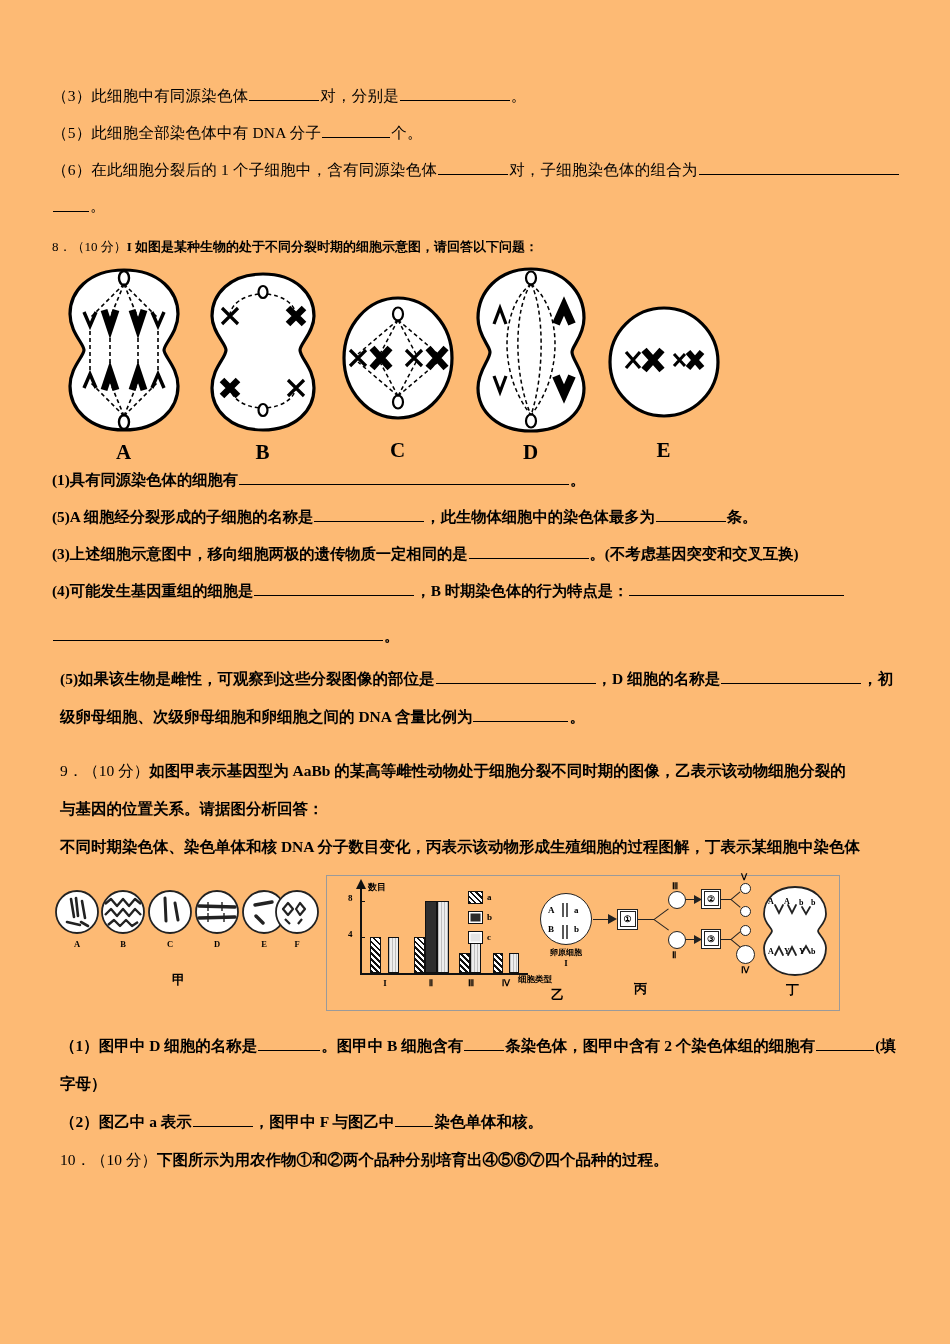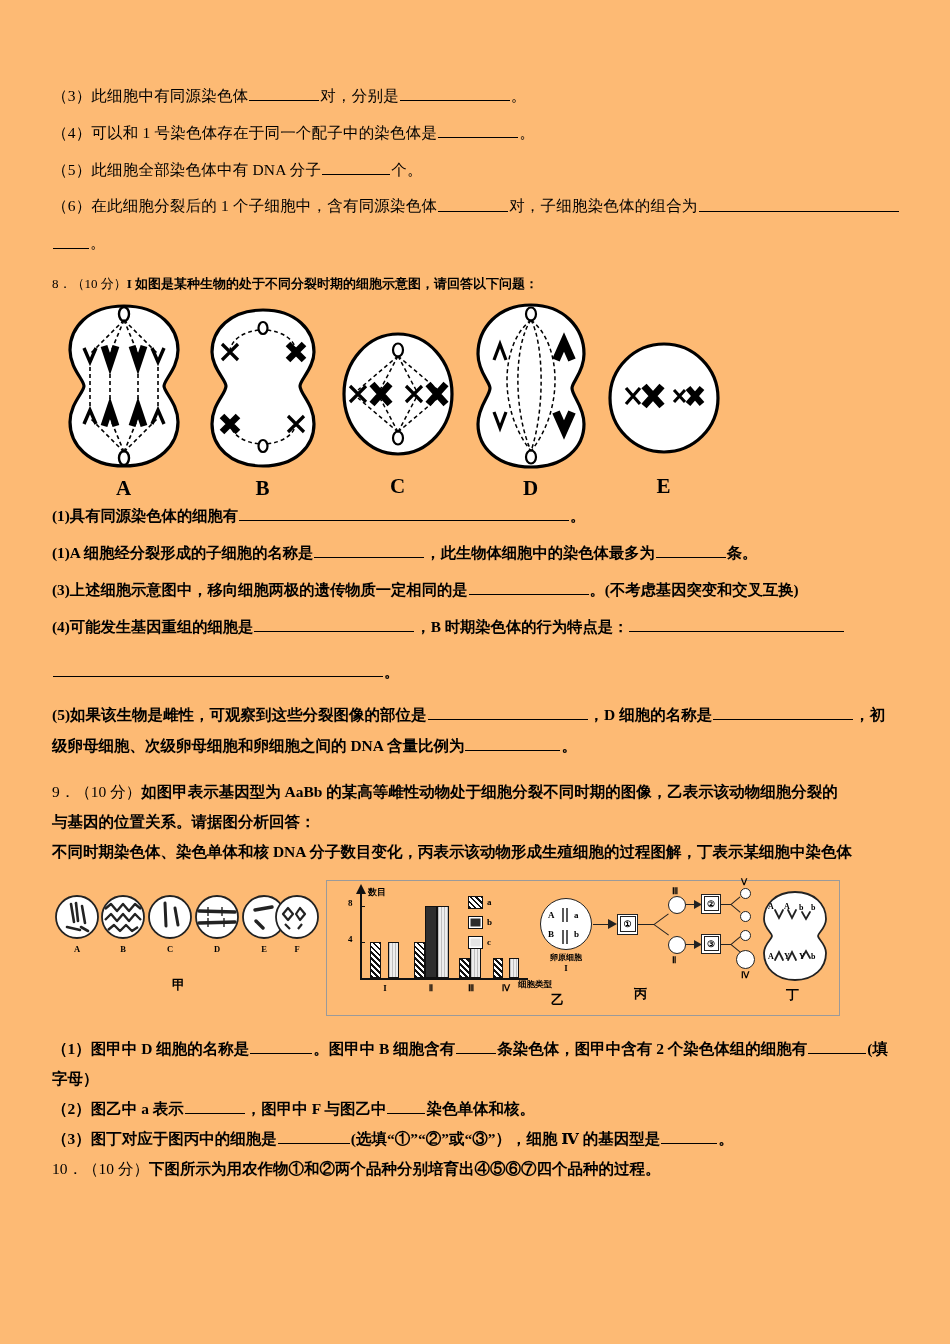--- a/index.html
+++ b/index.html
@@ -50,21 +50,21 @@
   .sub-q {
     font-size: 15.3px;
     line-height: 1.5;
     margin: 0 0 13px 0;
     font-weight: bold;
   }
   .sub-q.tight { margin-bottom: 21px; font-family: Liberation Serif, serif; }
   .para-q {
     font-size: 15.5px;
     line-height: 1.95;
-    margin: 0;
+    margin: 8px;
     font-weight: bold;
   }
 
   .gap-s { height: 10px; }
 
   
   .fig8 {
     position: relative;
     height: 198px;
     margin: 6px 0 4px 0;
@@ -211,23 +211,20 @@
 
 <div class="page">
   <div class="content">
 
     <div>
 
       <p class="q-line">
         <span>（3）此细胞中有同源染色体</span><span class="blk" style="width:70px"></span><span>对，分别是</span><span class="blk" style="width:110px"></span><span>。</span>
       </p>
 
-      <p class="q-line">
-        <span>（4）可以和 1 号染色体存在于同一个配子中的染色体是</span><span class="blk" style="width:80px"></span><span>。</span>
-      </p>
 
       <p class="q-line">
         <span>（5）此细胞全部染色体中有 DNA 分子</span><span class="blk" style="width:68px"></span><span>个。</span>
       </p>
 
       <p class="q-line">
         <span>（6）在此细胞分裂后的 1 个子细胞中，含有同源染色体</span><span class="blk" style="width:70px"></span><span>对，子细胞染色体的组合为</span><span class="blk" style="width:200px"></span>
       </p>
 
       <p class="q-line" style="margin-bottom:16px">
@@ -355,21 +352,21 @@
           </svg>
           <div class="cap">E</div>
         </div>
       </div>
 
       <p class="sub-q">
         <span>(1)具有同源染色体的细胞有</span><span class="blk" style="width:330px"></span><span>。</span>
       </p>
 
       <p class="sub-q">
-        <span>(1)A 细胞经分裂形成的子细胞的名称是</span><span class="blk" style="width:110px"></span><span>，此生物体细胞中的染色体最多为</span><span class="blk" style="width:70px"></span><span>条。</span>
+        <span>(5)A 细胞经分裂形成的子细胞的名称是</span><span class="blk" style="width:110px"></span><span>，此生物体细胞中的染色体最多为</span><span class="blk" style="width:70px"></span><span>条。</span>
       </p>
 
       <p class="sub-q">
         <span>(3)上述细胞示意图中，移向细胞两极的遗传物质一定相同的是</span><span class="blk" style="width:120px"></span><span>。(不考虑基因突变和交叉互换)</span>
       </p>
 
       <p class="sub-q tight">
         <span>(4)可能发生基因重组的细胞是</span><span class="blk" style="width:160px"></span><span>，B 时期染色体的行为特点是：</span><span class="blk" style="width:215px"></span>
       </p>
 
@@ -639,23 +636,20 @@
         <span>（1）图甲中 D 细胞的名称是</span><span class="blk" style="width:62px"></span><span>。图甲中 B 细胞含有</span><span class="blk" style="width:40px"></span><span>条染色体，图甲中含有 2 个染色体组的细胞有</span><span class="blk" style="width:58px"></span><span>(填</span>
       </p>
       <p class="para-q">
         <span>字母）</span>
       </p>
 
       <p class="para-q">
         <span>（2）图乙中 a 表示</span><span class="blk" style="width:60px"></span><span>，图甲中 F 与图乙中</span><span class="blk" style="width:38px"></span><span>染色单体和核。</span>
       </p>
 
-      <p class="para-q">
-        <span>（3）图丁对应于图丙中的细胞是</span><span class="blk" style="width:72px"></span><span>(选填“①”“②”或“③”），细胞 Ⅳ 的基因型是</span><span class="blk" style="width:56px"></span><span>。</span>
-      </p>
     </div>
 
     <div>
       <p class="para-q">
         <span class="num" style="font-weight:normal">10．</span><span class="num" style="font-weight:normal">（10 分）</span><span>下图所示为用农作物①和②两个品种分别培育出④⑤⑥⑦四个品种的过程。</span>
       </p>
     </div>
 
   </div>
 </div>

